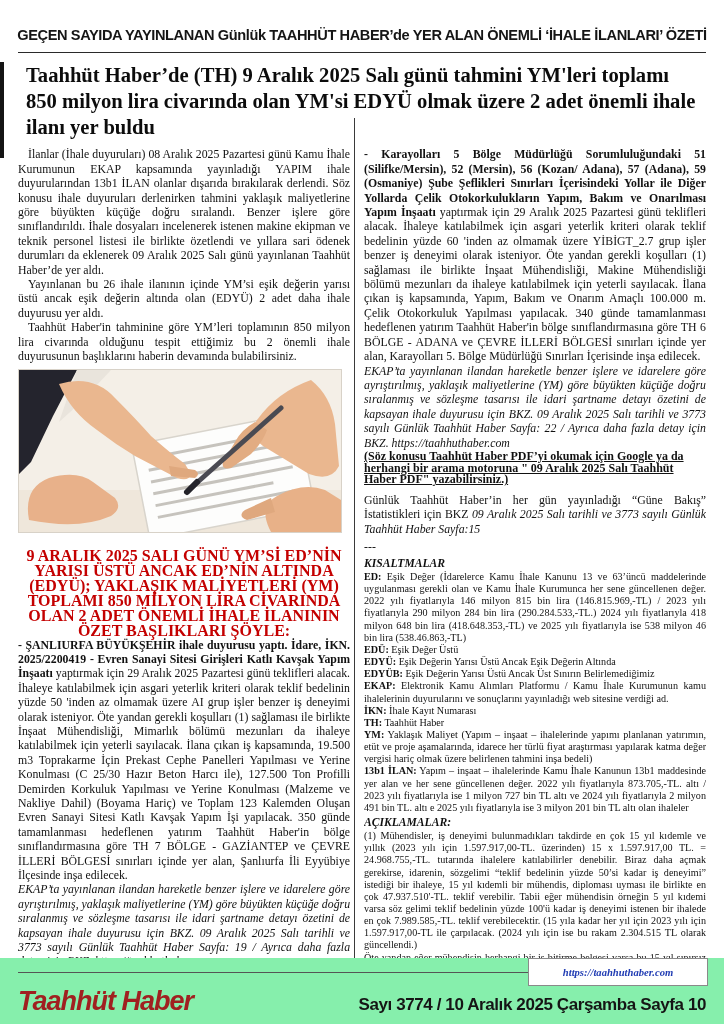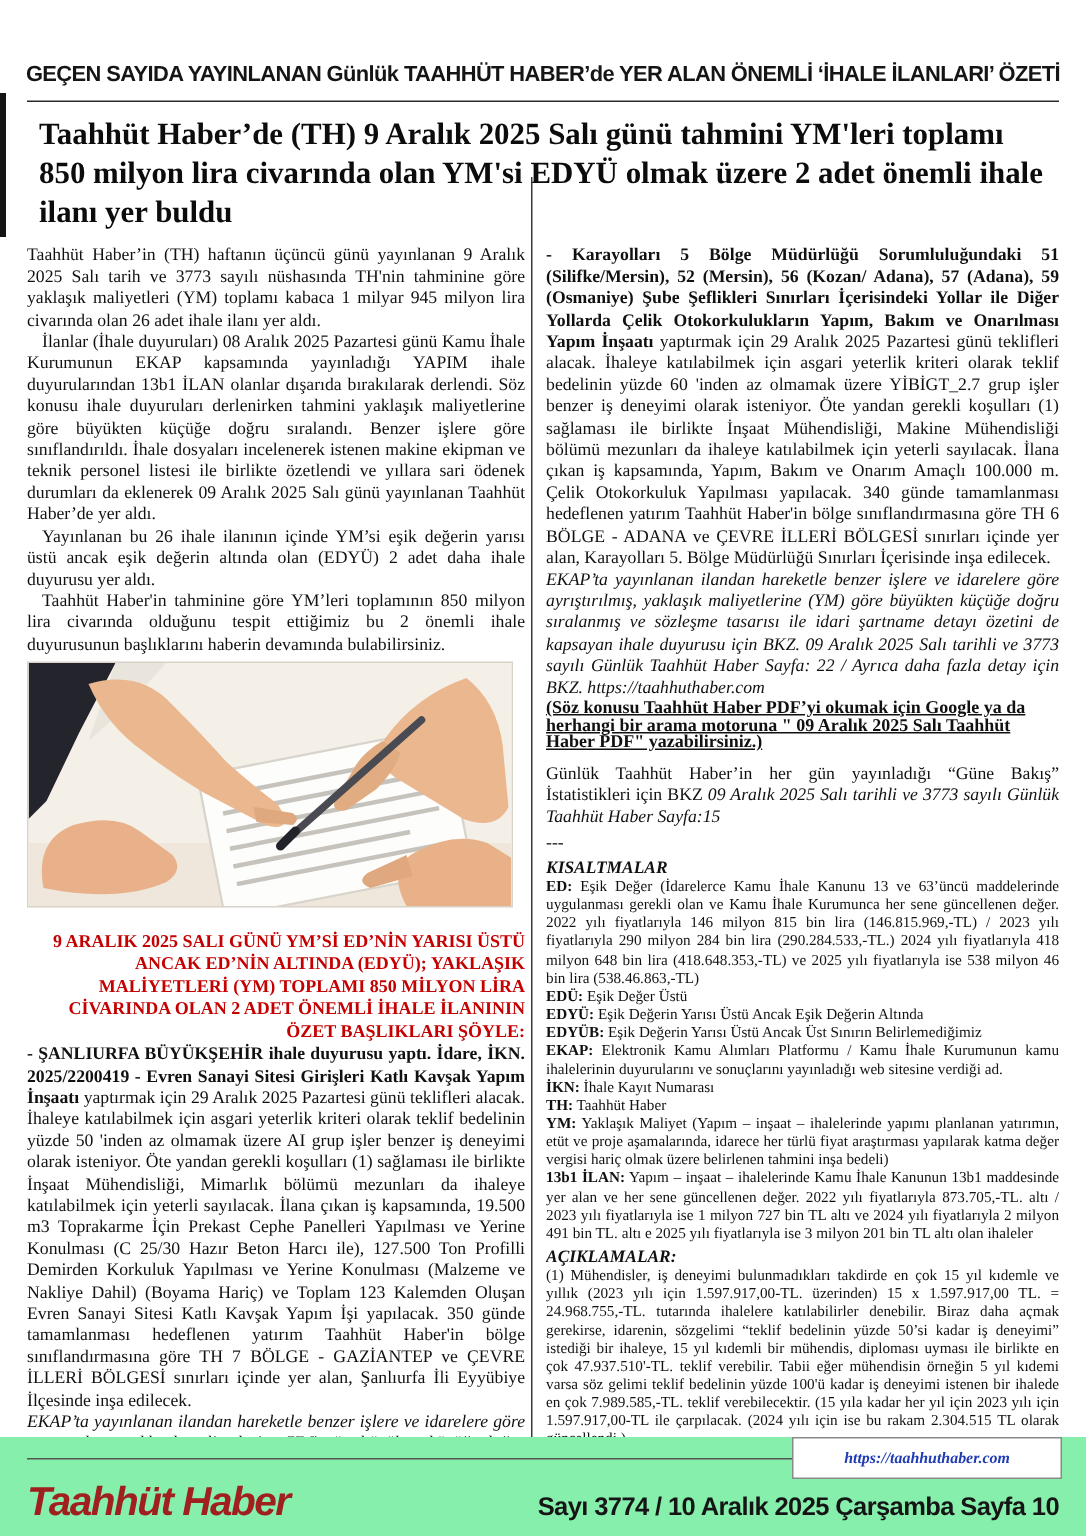--- a/index.html
+++ b/index.html
@@ -1,43 +1,43 @@
 <!DOCTYPE html>
 <html style="--accent-red: #c40000; --brand-red: #a02020; --link-blue: #1f3bb3;"><head>
 <meta charset="utf-8">
 <style>
   html,body{margin:0;padding:0;}
   body{
     width:724px;height:1024px;background:#ffffff;position:relative;overflow:hidden;
     font-family:"Liberation Serif", serif;color:#111;
   }
   .header-bar{
-    padding-top:42px;text-align:center;
+    padding-top:27px;text-align:center;
     font-family:"Liberation Sans", sans-serif;font-weight:bold;
     font-size:14.6px;letter-spacing:-0.4px;color:#151515;
   }
   .header-rule{border:0;border-top:1.6px solid #2a2a2a;margin:9px 18px 0 18px;}
   .headline-left-rule{position:absolute;left:0;top:62px;width:4px;height:96px;background:#141414;}
   .headline{
     margin:9px 26px 7px 26px;text-align:left;font-weight:bold;
     font-size:20.6px;line-height:1.27;color:#0c0c0c;
   }
   .columns{display:flex;padding:0 18px;gap:14px;height:850px;overflow:hidden;}
   .col{overflow:hidden;}
   .col-left{width:334px;}
   .col-right{width:344px;}
   .col-divider{position:absolute;left:354px;top:118px;width:1px;height:846px;background:#3a3a3a;}
   p{margin:0;text-align:justify;font-size:11.8px;line-height:14.4px;}
   .indent{text-indent:10px;}
   .lead{font-weight:bold;}
   .ital{font-style:italic;}
   .photo-wrap{width:322px;height:162px;margin:5px 0 6px 0;border:1px solid #d8d2c8;overflow:hidden;}
   .red-heading{
-    color:var(--accent-red,#c40000);font-weight:bold;font-size:12px;line-height:15px;
-    text-align:right;margin-top:15px;
+    color:var(--accent-red,#c40000);font-weight:bold;font-size:16px;line-height:15px;
+    text-align:center;margin-top:15px;
   }
   .pdf-note{
     font-size:12px;line-height:11.6px;font-weight:bold;text-decoration:underline;
     text-align:left;margin:1px 0 1px 0;
   }
   .sep-dashes{font-size:11.8px;margin:3px 0;}
   .small-it{font-size:10.15px;line-height:12.15px;}
   .small-it .term{font-weight:bold;}
   .section-title{font-size:11.6px;line-height:14px;font-weight:bold;font-style:italic;margin-top:2px;}
   .gap6{height:6px;}
@@ -66,21 +66,20 @@
 <div class="header-bar">GEÇEN SAYIDA YAYINLANAN Günlük TAAHHÜT HABER’de YER ALAN ÖNEMLİ ‘İHALE İLANLARI’ ÖZETİ</div>
 <hr class="header-rule">
 <div class="headline-left-rule"></div>
 <div class="headline">Taahhüt Haber’de (TH) 9 Aralık 2025 Salı günü tahmini YM'leri toplamı 850 milyon lira civarında olan YM'si EDYÜ olmak üzere 2 adet önemli ihale ilanı yer buldu</div>
 
 <div class="col-divider"></div>
 
 <div class="columns">
 
   <div class="col col-left">
-    <p>Taahhüt Haber’in (TH) haftanın üçüncü günü yayınlanan 9 Aralık 2025 Salı tarih ve 3773  sayılı nüshasında TH'nin tahminine göre yaklaşık maliyetleri (YM) toplamı kabaca 1 milyar 945 milyon lira civarında olan 26 adet ihale ilanı yer aldı.</p>
     <p class="indent">İlanlar (İhale duyuruları) 08 Aralık 2025 Pazartesi günü Kamu İhale Kurumunun EKAP kapsamında yayınladığı YAPIM ihale duyurularından 13b1 İLAN olanlar dışarıda bırakılarak derlendi. Söz konusu ihale duyuruları derlenirken tahmini yaklaşık maliyetlerine göre büyükten küçüğe doğru sıralandı. Benzer işlere göre sınıflandırıldı. İhale dosyaları incelenerek istenen makine ekipman ve teknik personel listesi ile birlikte özetlendi ve yıllara sari ödenek durumları da eklenerek 09 Aralık 2025 Salı günü yayınlanan Taahhüt Haber’de yer aldı.</p>
     <p class="indent">Yayınlanan bu 26 ihale ilanının içinde YM’si eşik değerin yarısı üstü ancak eşik değerin altında olan (EDYÜ) 2 adet daha ihale duyurusu yer aldı.</p>
     <p class="indent">Taahhüt Haber'in tahminine göre YM’leri toplamının 850 milyon lira civarında olduğunu tespit ettiğimiz bu 2 önemli ihale duyurusunun başlıklarını haberin devamında bulabilirsiniz.</p>
 
     <div class="photo-wrap">
       <svg width="322" height="162" viewBox="0 0 322 162" xmlns="http://www.w3.org/2000/svg">
         <rect width="322" height="162" fill="#f4efe7"></rect>
         <rect y="120" width="322" height="42" fill="#efe7db"></rect>
         <polygon points="0,0 58,0 34,46 12,92 0,104" fill="#24242d"></polygon>
         <polygon points="58,0 92,0 60,34 40,52" fill="#e9e4dc"></polygon>

